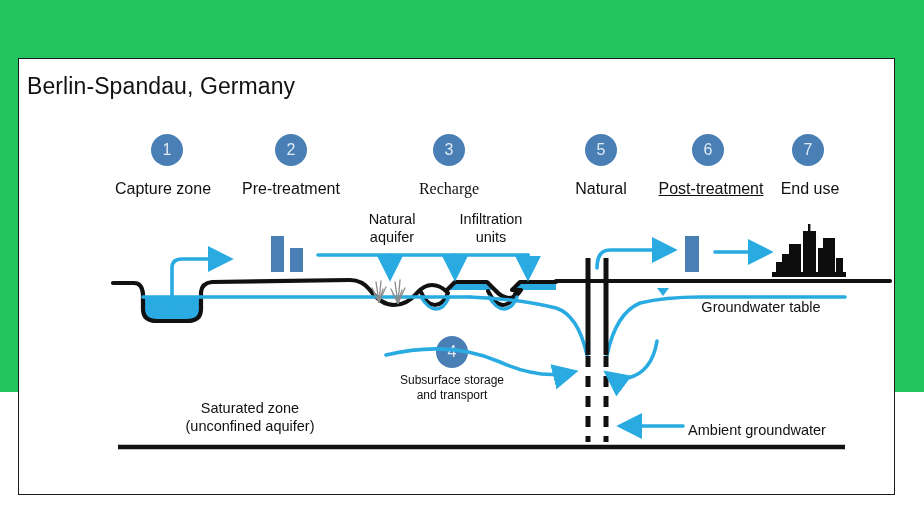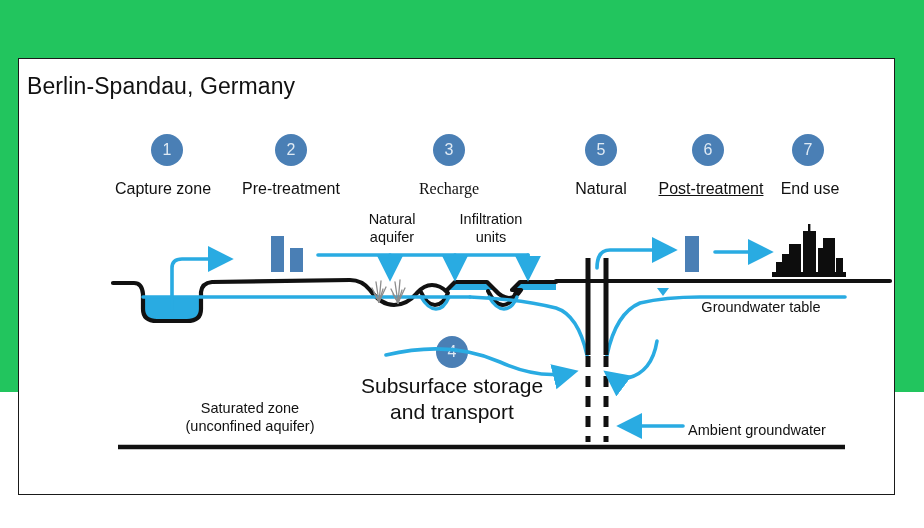--- a/index.html
+++ b/index.html
@@ -31,21 +31,21 @@
     position:absolute;font-size:16px;color:#111;
     white-space:nowrap;text-align:center;
     transform:translateX(-50%);
   }
   .italic-label{
     position:absolute;font-size:14.5px;color:#111;
     white-space:nowrap;text-align:center;
     transform:translateX(-50%);line-height:1.22;
   }
   .plain-label{
-    position:absolute;font-size:21px;color:#111;
+    position:absolute;font-size:12px;color:#111;
     white-space:nowrap;text-align:center;
     transform:translateX(-50%);line-height:1.25;
   }
   svg{position:absolute;left:0;top:0;}
 </style>
 </head>
 <body>
 
 <div id="stage">
 

